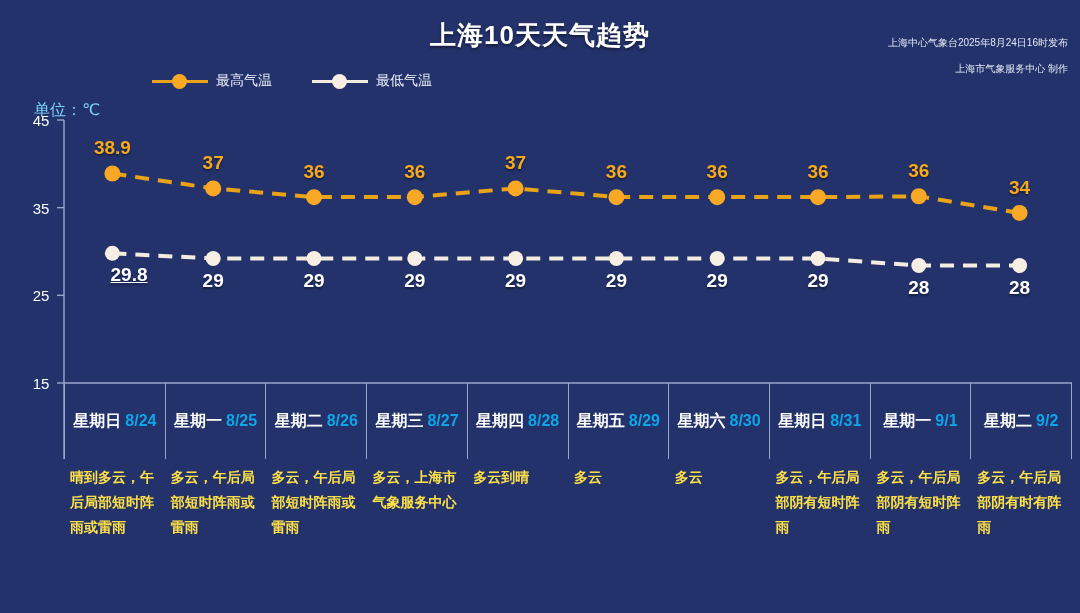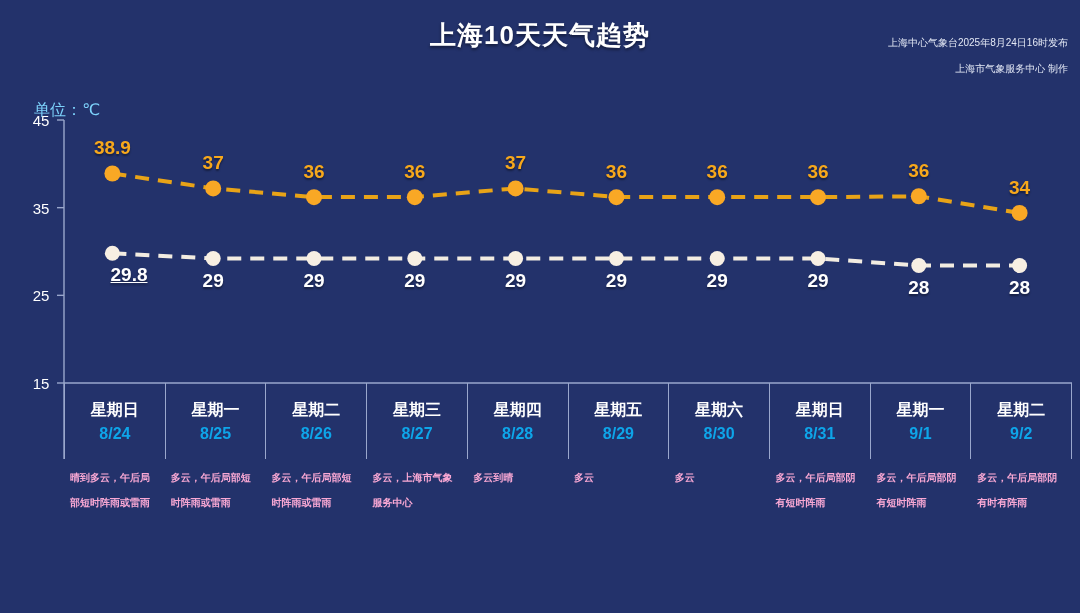--- a/index.html
+++ b/index.html
@@ -73,52 +73,68 @@
   .pt-label.lo { color:#ffffff; }
 
   
   #daygrid {
     position:absolute; left:64px; top:383px; width:1008px; height:76px;
     display:flex;
   }
   .daycell {
     flex:1 1 0; position:relative;
     border-left:1px solid #9aa7cc;
-    display:flex; flex-direction:column;
+    display:flex; flex-direction:row;
     align-items:center; justify-content:center;
     gap:4px;
   }
   .daycell:last-child { border-right:1px solid #9aa7cc; }
   .dow { font-size:16px; font-weight:bold; color:#ffffff; }
   .dmd { font-size:16px; font-weight:bold; color:#0ea5e9; }
 
   #descgrid {
     position:absolute; left:64px; top:465px; width:1008px; height:140px;
     display:flex;
   }
   .desccell {
     flex:1 1 0; padding:0 6px;
-    font-size:10px; line-height:25px; color:#f9a8d4;
+    font-size:14px; line-height:25px; color:#fde047;
     font-weight:bold;
   }
 </style>
 </head>
 <body>
 
 <div id="stage">
 
   <div class="title">上海10天天气趋势</div>
 
   <div class="pub">
     <div>上海中心气象台2025年8月24日16时发布</div>
     <div>上海市气象服务中心 制作</div>
   </div>
 
   <div class="unit">单位：℃</div>
 
+  <div class="legend">
+    <div class="leg-item">
+      <span class="leg-swatch">
+        <span class="leg-line hi"></span>
+          <span class="leg-dot hi"></span>
+      </span>
+      <span class="leg-label">最高气温</span>
+    </div>
+    <div class="leg-item">
+      <span class="leg-swatch">
+        <span class="leg-line lo"></span>
+          <span class="leg-dot lo"></span>
+      </span>
+      <span class="leg-label">最低气温</span>
+    </div>
+  </div>
 
   <div id="yaxis">
       <div class="ylabel" style="top: 383px;">15</div>
       <div class="ylabel" style="top: 295.333px;">25</div>
       <div class="ylabel" style="top: 207.667px;">35</div>
       <div class="ylabel" style="top: 120px;">45</div>
     </div>
   <svg id="plot">
       <line x1="64" y1="120" x2="64" y2="459" stroke="#9aa7cc" stroke-width="1.4"></line>
       <line x1="64" y1="383" x2="1072" y2="383" stroke="#9aa7cc" stroke-width="1.4"></line>

